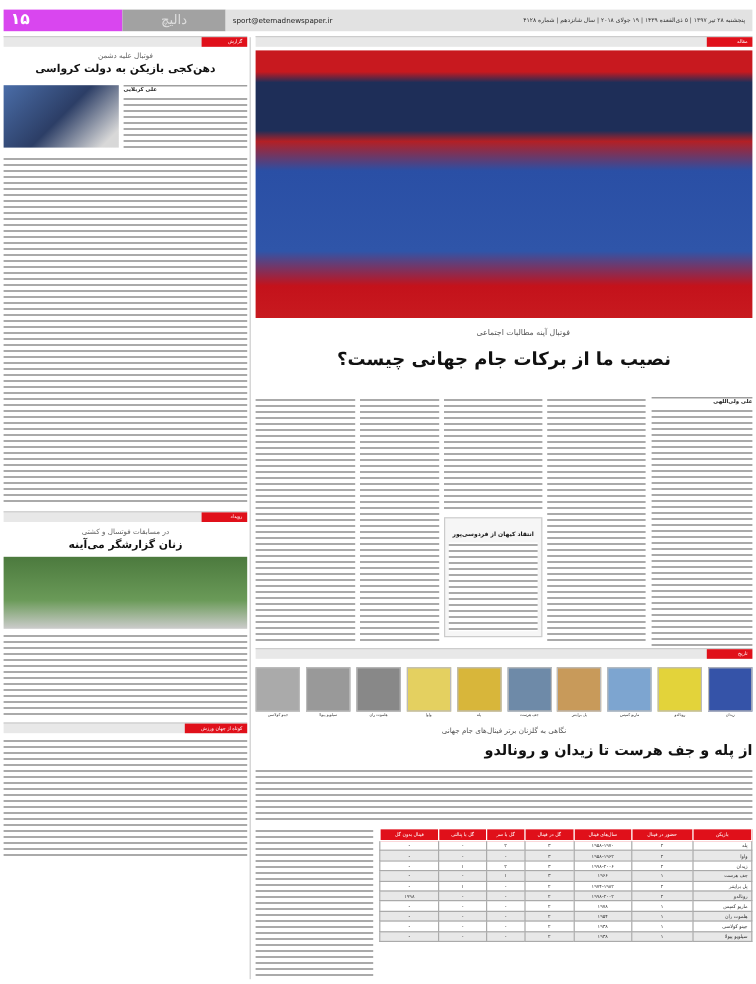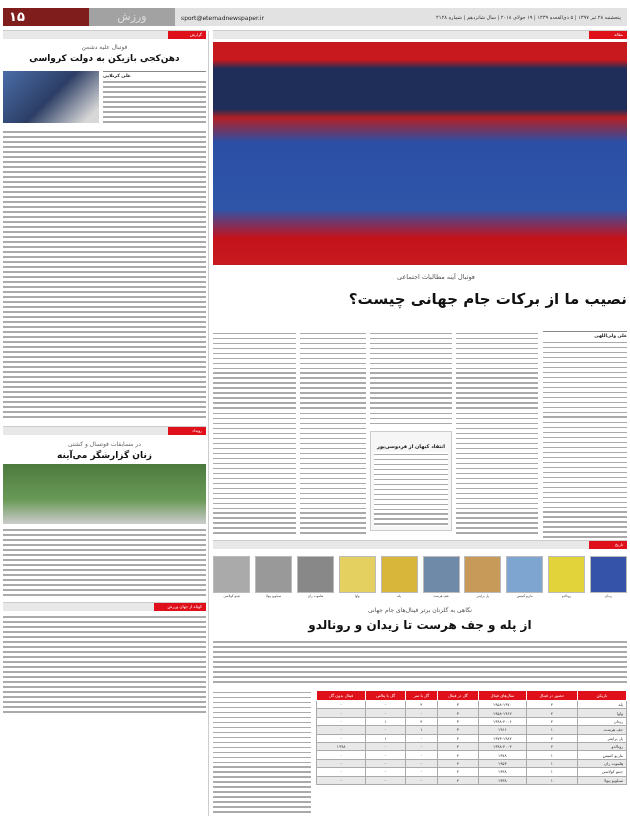--- a/index.html
+++ b/index.html
@@ -1,53 +1,53 @@
 <!DOCTYPE html>
 <html><head>
 <meta charset="utf-8">
 <style>
 *{box-sizing:border-box;margin:0;padding:0}
 body{width:630px;height:820px;background:#fff;font-family:"DejaVu Sans",sans-serif;position:relative;overflow:hidden;direction:rtl}
 .top{position:absolute;top:8px;left:3px;width:624px;height:18px;display:flex;direction:ltr}
-.pgnum{width:86px;background:#7f1d1d;color:#fff;font-size:13px;font-weight:bold;padding-left:6px;line-height:18px}
+.pgnum{width:99px;background:#d946ef;color:#fff;font-size:13px;font-weight:bold;padding-left:6px;line-height:18px}
 .sect{width:86px;background:#a2a2a2;color:#ddd;font-size:11px;text-align:center;line-height:18px}
 .hdrinfo{flex:1;background:#e2e2e2;display:flex;justify-content:space-between;align-items:center;padding:0 6px;font-size:5px;color:#333}
 .hdrinfo .mail{font-size:6px;color:#222}
 .bar{position:absolute;height:9px;background:#e8e8e8;border-top:1px solid #ccc}
 .bar .tag{position:absolute;right:0;top:0;height:8px;background:#e0101a;color:#fff;font-size:4px;padding:0 4px;line-height:8px;width:38px;text-align:right}
 .colL{position:absolute;left:3px;top:31px;width:203px}
 .vline{position:absolute;left:208px;top:31px;width:1px;height:785px;background:#ccc}
 .kicker{font-size:6px;color:#666;text-align:center}
 .head1{font-size:9px;font-weight:bold;text-align:center;color:#111;margin-top:3px}
 .photo{background:linear-gradient(135deg,#4a6da8,#2c3e66 50%,#d8d8d8 90%);position:relative}
 .lines{background:repeating-linear-gradient(#fff 0,#fff 1.5px,#aaa 1.5px,#aaa 3px,#fff 3px,#fff 5px)}
 .author{font-size:4.5px;font-weight:bold;color:#222;border-top:1px solid #888;padding-top:1px}
 .bigphoto{position:absolute;left:213px;top:42px;width:414px;height:223px;background:linear-gradient(180deg,#c8191f 0,#c8191f 8%,#1e2e58 12%,#1e2e58 30%,#b32025 34%,#2a4fa5 45%,#2f55a9 75%,#c4121b 88%,#c81a1f 100%)}
 .kicker2{position:absolute;left:229px;top:273px;width:414px;text-align:center;font-size:6.5px;color:#555}
-.head2{position:absolute;left:213px;top:290px;width:414px;text-align:right;font-size:15px;font-weight:bold;color:#111}
+.head2{position:absolute;left:213px;top:290px;width:414px;text-align:center;font-size:15px;font-weight:bold;color:#111}
 .quote{position:absolute;left:370px;top:431px;width:82px;height:100px;border:1px solid #ccc;background:#f6f6f6;padding:3px}
 .quote .qt{font-size:5px;font-weight:bold;text-align:center;color:#111;margin-top:8px}
 .players{position:absolute;left:213px;top:556px;width:414px;display:flex;justify-content:space-between}
 .pl{width:37px;text-align:center}
 .pl .ph{height:37px;border:1px solid #bbb}
 .pl .nm{font-size:3.2px;color:#333;margin-top:1px}
 .kicker3{position:absolute;left:213px;top:606px;width:414px;text-align:center;font-size:6px;color:#555}
-.head3{position:absolute;left:213px;top:618px;width:414px;text-align:center;font-size:12px;font-weight:bold;color:#111}
+.head3{position:absolute;left:213px;top:618px;width:414px;text-align:right;font-size:12px;font-weight:bold;color:#111}
 table{position:absolute;left:316px;top:690px;width:311px;border-collapse:collapse;font-size:4px;direction:rtl}
 th{background:#e0101a;color:#fff;font-weight:normal;height:10px;border:1px solid #fff}
 td{border:1px solid #aaa;height:8.4px;text-align:center;color:#333}
 td.nmc{text-align:right;padding-right:3px}
 tr:nth-child(even) td{background:#e8e8e8}
 </style>
 </head>
 <body>
 
 <div class="top">
   <div class="pgnum">۱۵</div>
-  <div class="sect">ورزش</div>
+  <div class="sect">دالیچ</div>
   <div class="hdrinfo">
     <span class="mail">sport@etemadnewspaper.ir</span>
     <span style="direction:rtl">پنجشنبه ۲۸ تیر ۱۳۹۷ | ۵ ذی‌القعده ۱۴۳۹ | ۱۹ جولای ۲۰۱۸ | سال شانزدهم | شماره ۴۱۲۸</span>
   </div>
 </div>
 
 <div class="bar" style="left:3px;top:30px;width:203px">
     <span class="tag">گزارش</span>
   </div>
 <div class="bar" style="left:213px;top:30px;width:414px">

